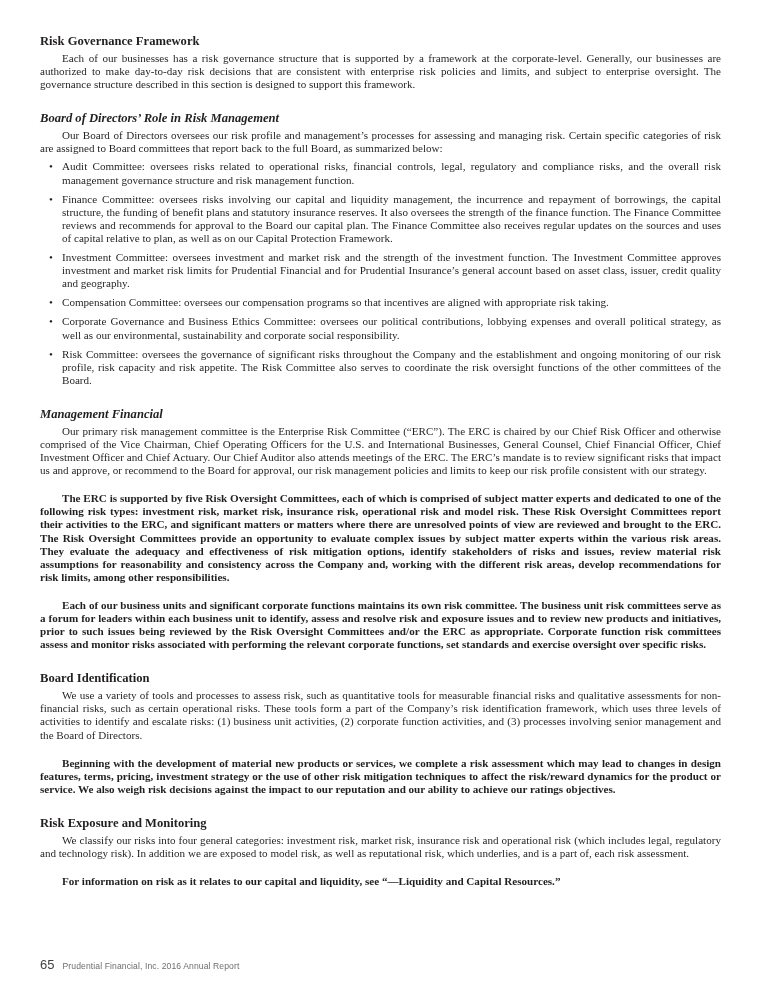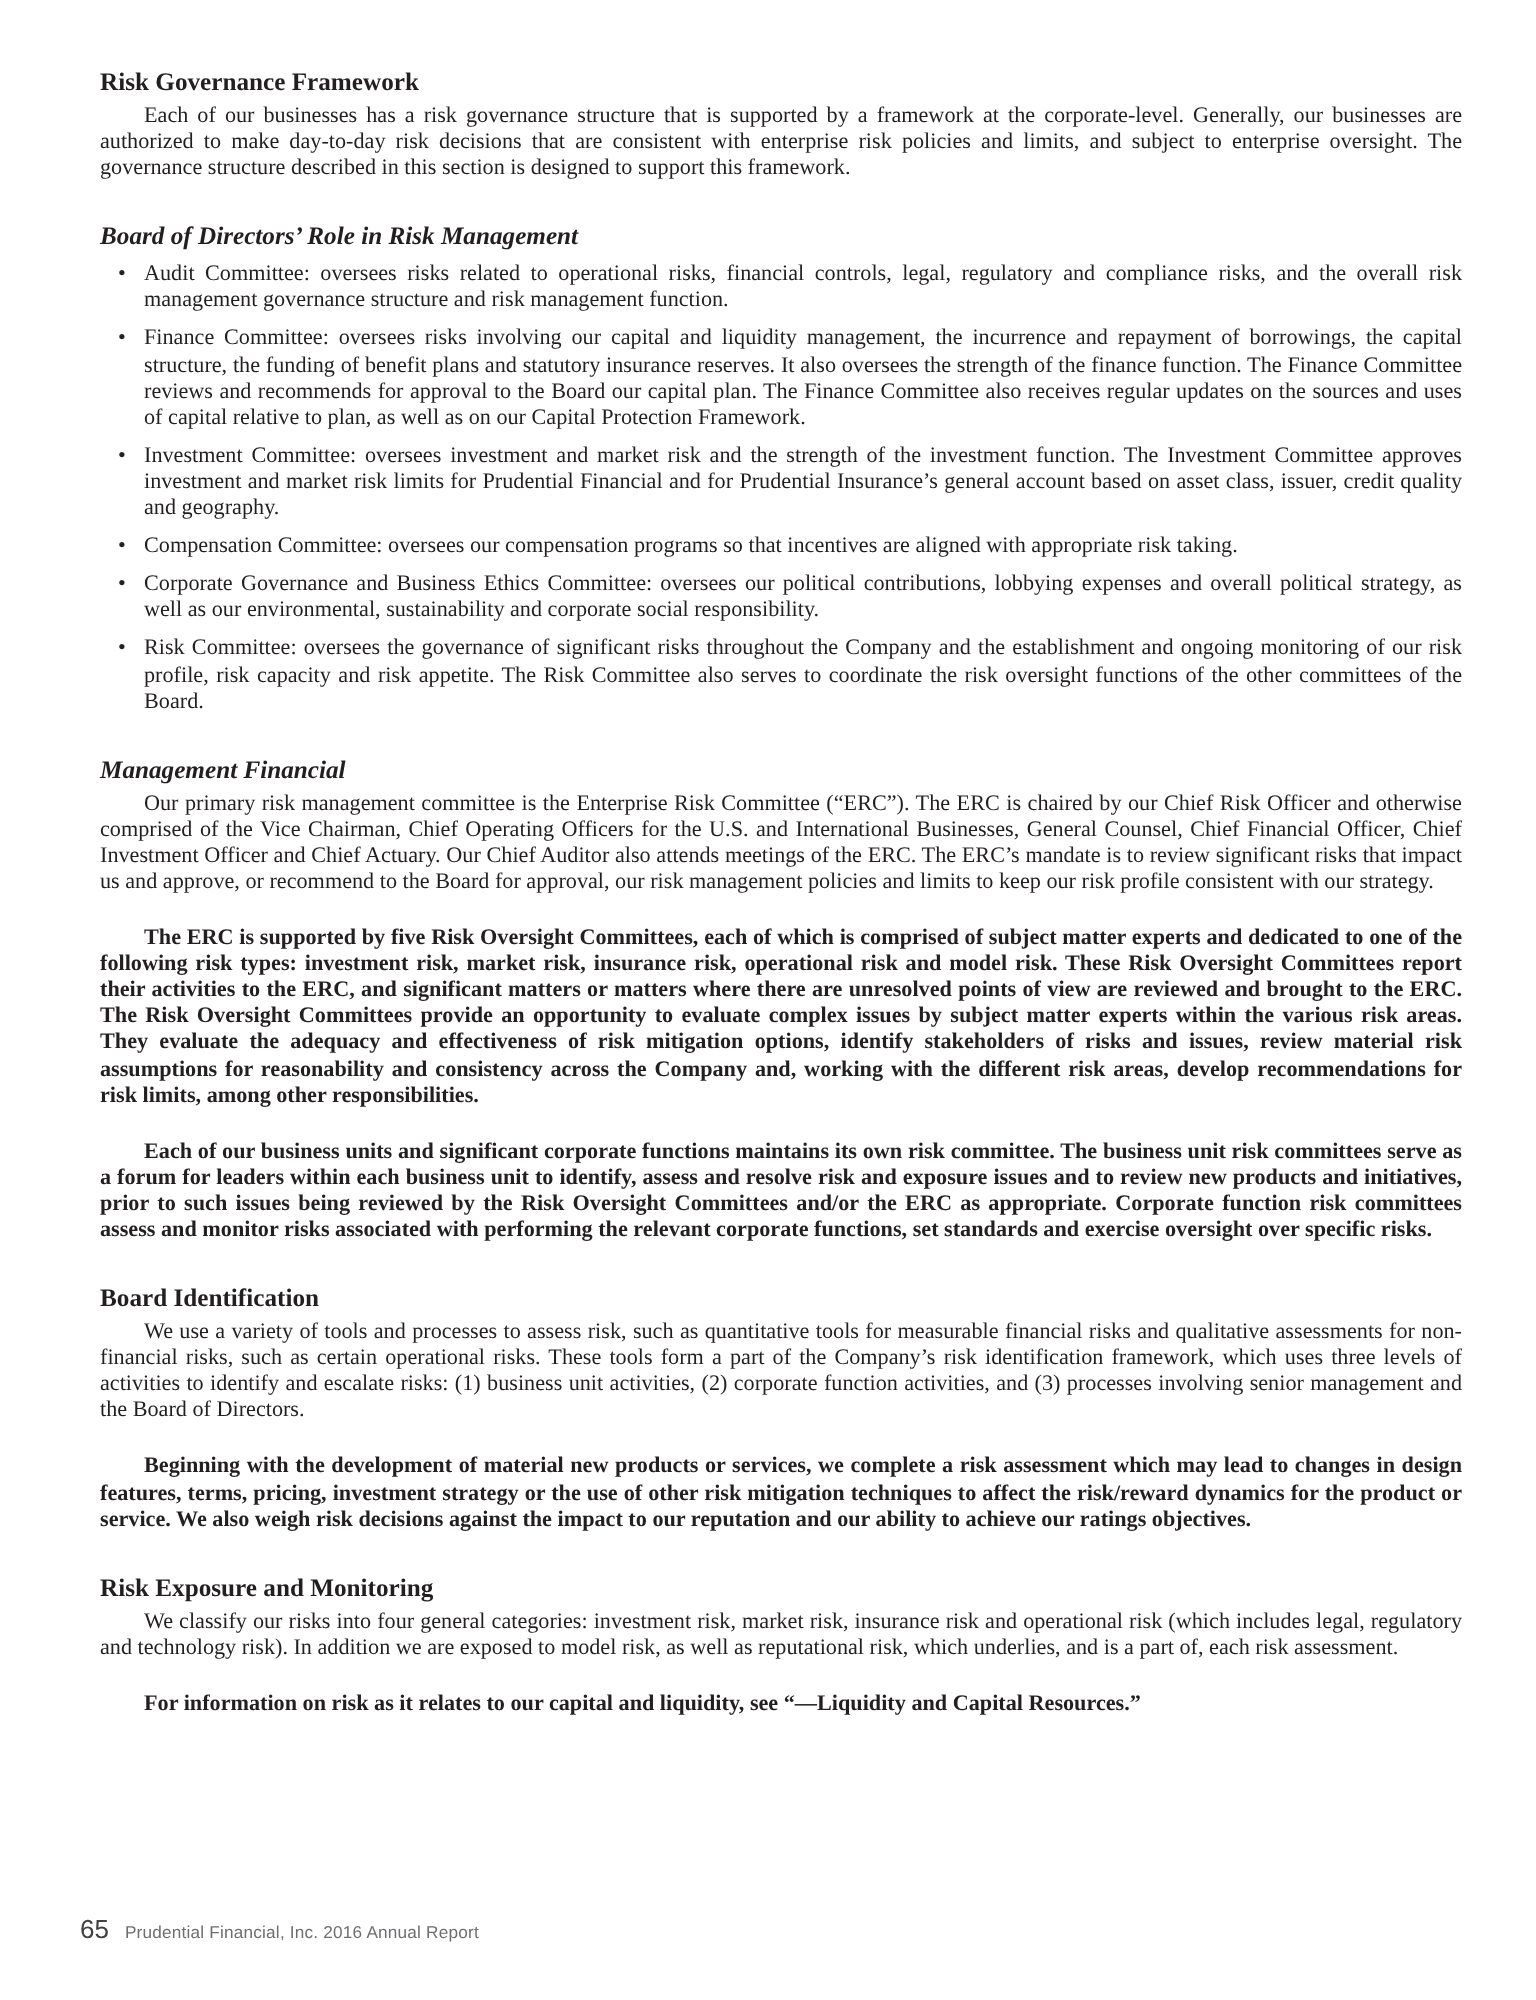--- a/index.html
+++ b/index.html
@@ -1,18 +1,18 @@
 <!DOCTYPE html>
 <html><head>
 <meta charset="utf-8">
 <style>
   html, body { margin: 0; padding: 0; background: #ffffff; }
   body { width: 768px; height: 1000px; position: relative; overflow: hidden; }
   .page {
-    position: absolute; left: 50px; top: 34px; width: 681px;
+    position: absolute; left: 40px; top: 34px; width: 681px;
     font-family: "Liberation Serif", "DejaVu Serif", serif;
     font-size: 11.1px; line-height: 13.1px; color: #231f20;
   }
   h2 {
     margin: 0 0 3px 0; font-size: 12.6px; line-height: 15px; font-weight: bold;
     color: #231f20;
   }
   h2.italic { font-style: italic; }
   p { margin: 0; text-align: justify; text-indent: 22px; }
   p.gap { margin-top: 15px; font-weight: bold; }
@@ -33,20 +33,21 @@
 
 <div class="page">
 
   <div class="section">
     <h2>Risk Governance Framework</h2>
     <p>Each of our businesses has a risk governance structure that is supported by a framework at the corporate-level. Generally, our businesses are authorized to make day-to-day risk decisions that are consistent with enterprise risk policies and limits, and subject to enterprise oversight. The governance structure described in this section is designed to support this framework.</p>
   </div>
 
   <div class="section">
     <h2 class="italic">Board of Directors’ Role in Risk Management</h2>
+    <p>Our Board of Directors oversees our risk profile and management’s processes for assessing and managing risk. Certain specific categories of risk are assigned to Board committees that report back to the full Board, as summarized below:</p>
     <ul>
       <li><span class="bullet">•</span><span>Audit Committee: oversees risks related to operational risks, financial controls, legal, regulatory and compliance risks, and the overall risk management governance structure and risk management function.</span></li>
       <li><span class="bullet">•</span><span>Finance Committee: oversees risks involving our capital and liquidity management, the incurrence and repayment of borrowings, the capital structure, the funding of benefit plans and statutory insurance reserves. It also oversees the strength of the finance function. The Finance Committee reviews and recommends for approval to the Board our capital plan. The Finance Committee also receives regular updates on the sources and uses of capital relative to plan, as well as on our Capital Protection Framework.</span></li>
       <li><span class="bullet">•</span><span>Investment Committee: oversees investment and market risk and the strength of the investment function. The Investment Committee approves investment and market risk limits for Prudential Financial and for Prudential Insurance’s general account based on asset class, issuer, credit quality and geography.</span></li>
       <li><span class="bullet">•</span><span>Compensation Committee: oversees our compensation programs so that incentives are aligned with appropriate risk taking.</span></li>
       <li><span class="bullet">•</span><span>Corporate Governance and Business Ethics Committee: oversees our political contributions, lobbying expenses and overall political strategy, as well as our environmental, sustainability and corporate social responsibility.</span></li>
       <li><span class="bullet">•</span><span>Risk Committee: oversees the governance of significant risks throughout the Company and the establishment and ongoing monitoring of our risk profile, risk capacity and risk appetite. The Risk Committee also serves to coordinate the risk oversight functions of the other committees of the Board.</span></li>
     </ul>
   </div>
 

